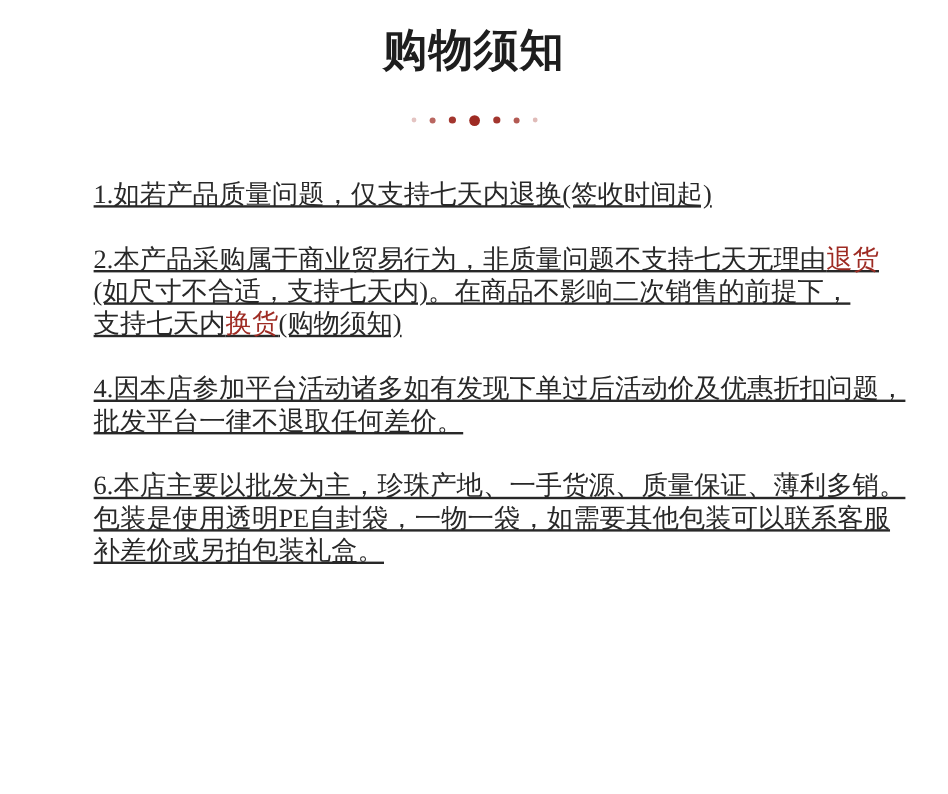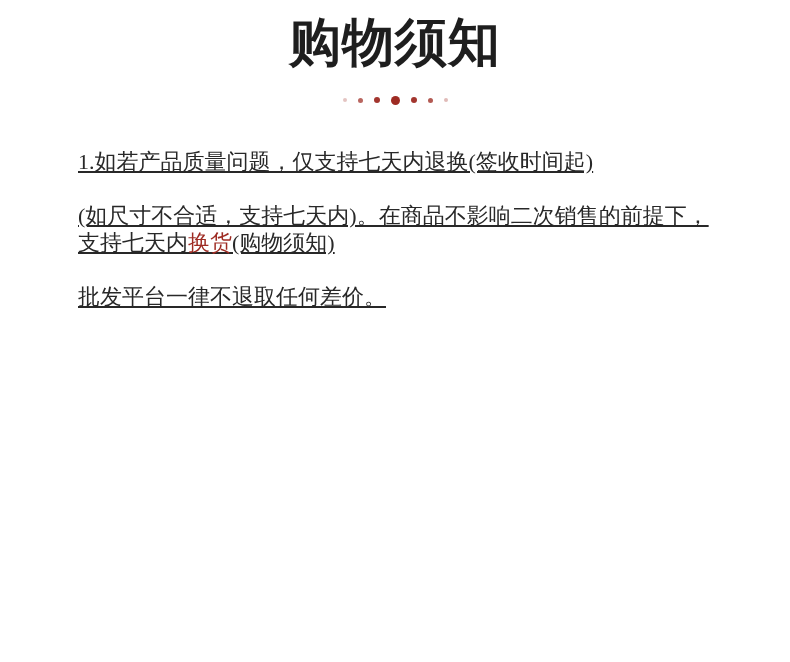--- a/index.html
+++ b/index.html
@@ -17,21 +17,21 @@
     background:var(--bg);
     overflow:hidden;
     font-family:"Liberation Serif","DejaVu Serif",serif;
   }
   .title{
     position:absolute;
     top:18px;
     left:0;
     width:790px;
     text-align:center;
-    font-size:52px;
+    font-size:37px;
     line-height:50px;
     font-weight:700;
     letter-spacing:1px;
     color:var(--title);
   }
   .dots{
     position:absolute;
     top:92px;
     left:0;
     width:790px;
@@ -83,32 +83,49 @@
   <div class="content">
 
     <div class="para">
       <div class="line">
         <span>1.如若产品质量问题，仅支持七天内退换(签收时间起)</span>
       </div>
     </div>
 
     <div class="para">
       <div class="line">
+        <span>2.本产品采购属于商业贸易行为，非质量问题不支持七天无理由</span><span class="em">退货</span>
+      </div>
+      <div class="line">
         <span>(如尺寸不合适，支持七天内)。在商品不影响二次销售的前提下，</span>
       </div>
       <div class="line">
         <span>支持七天内</span><span class="em">换货</span><span>(购物须知)</span>
       </div>
     </div>
 
 
     <div class="para">
       <div class="line">
+        <span>4.因本店参加平台活动诸多如有发现下单过后活动价及优惠折扣问题，</span>
+      </div>
+      <div class="line">
         <span>批发平台一律不退取任何差价。</span>
       </div>
     </div>
 
     <div class="para">
     </div>
 
+    <div class="para">
+      <div class="line">
+        <span>6.本店主要以批发为主，珍珠产地、一手货源、质量保证、薄利多销。</span>
+      </div>
+      <div class="line">
+        <span>包装是使用透明PE自封袋，一物一袋，如需要其他包装可以联系客服</span>
+      </div>
+      <div class="line">
+        <span>补差价或另拍包装礼盒。</span>
+      </div>
+    </div>
 
   </div>
 </div>
 
 </body></html>

